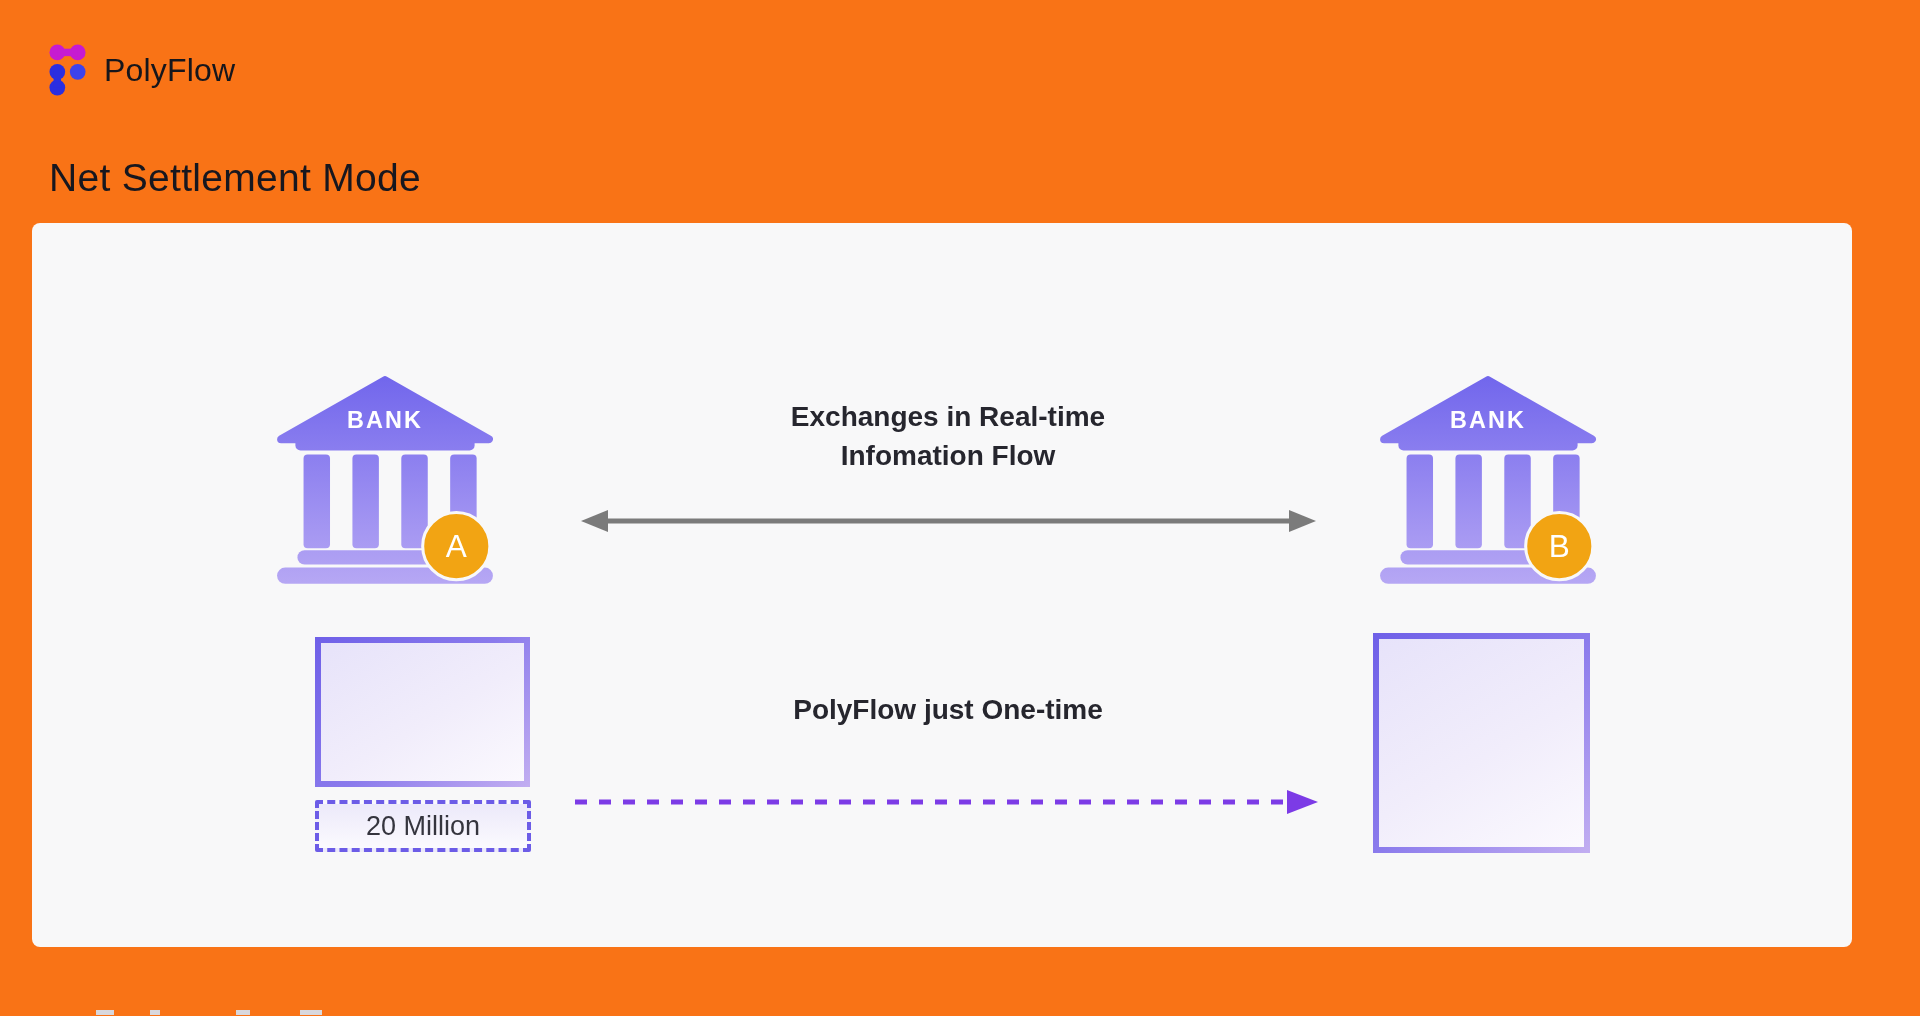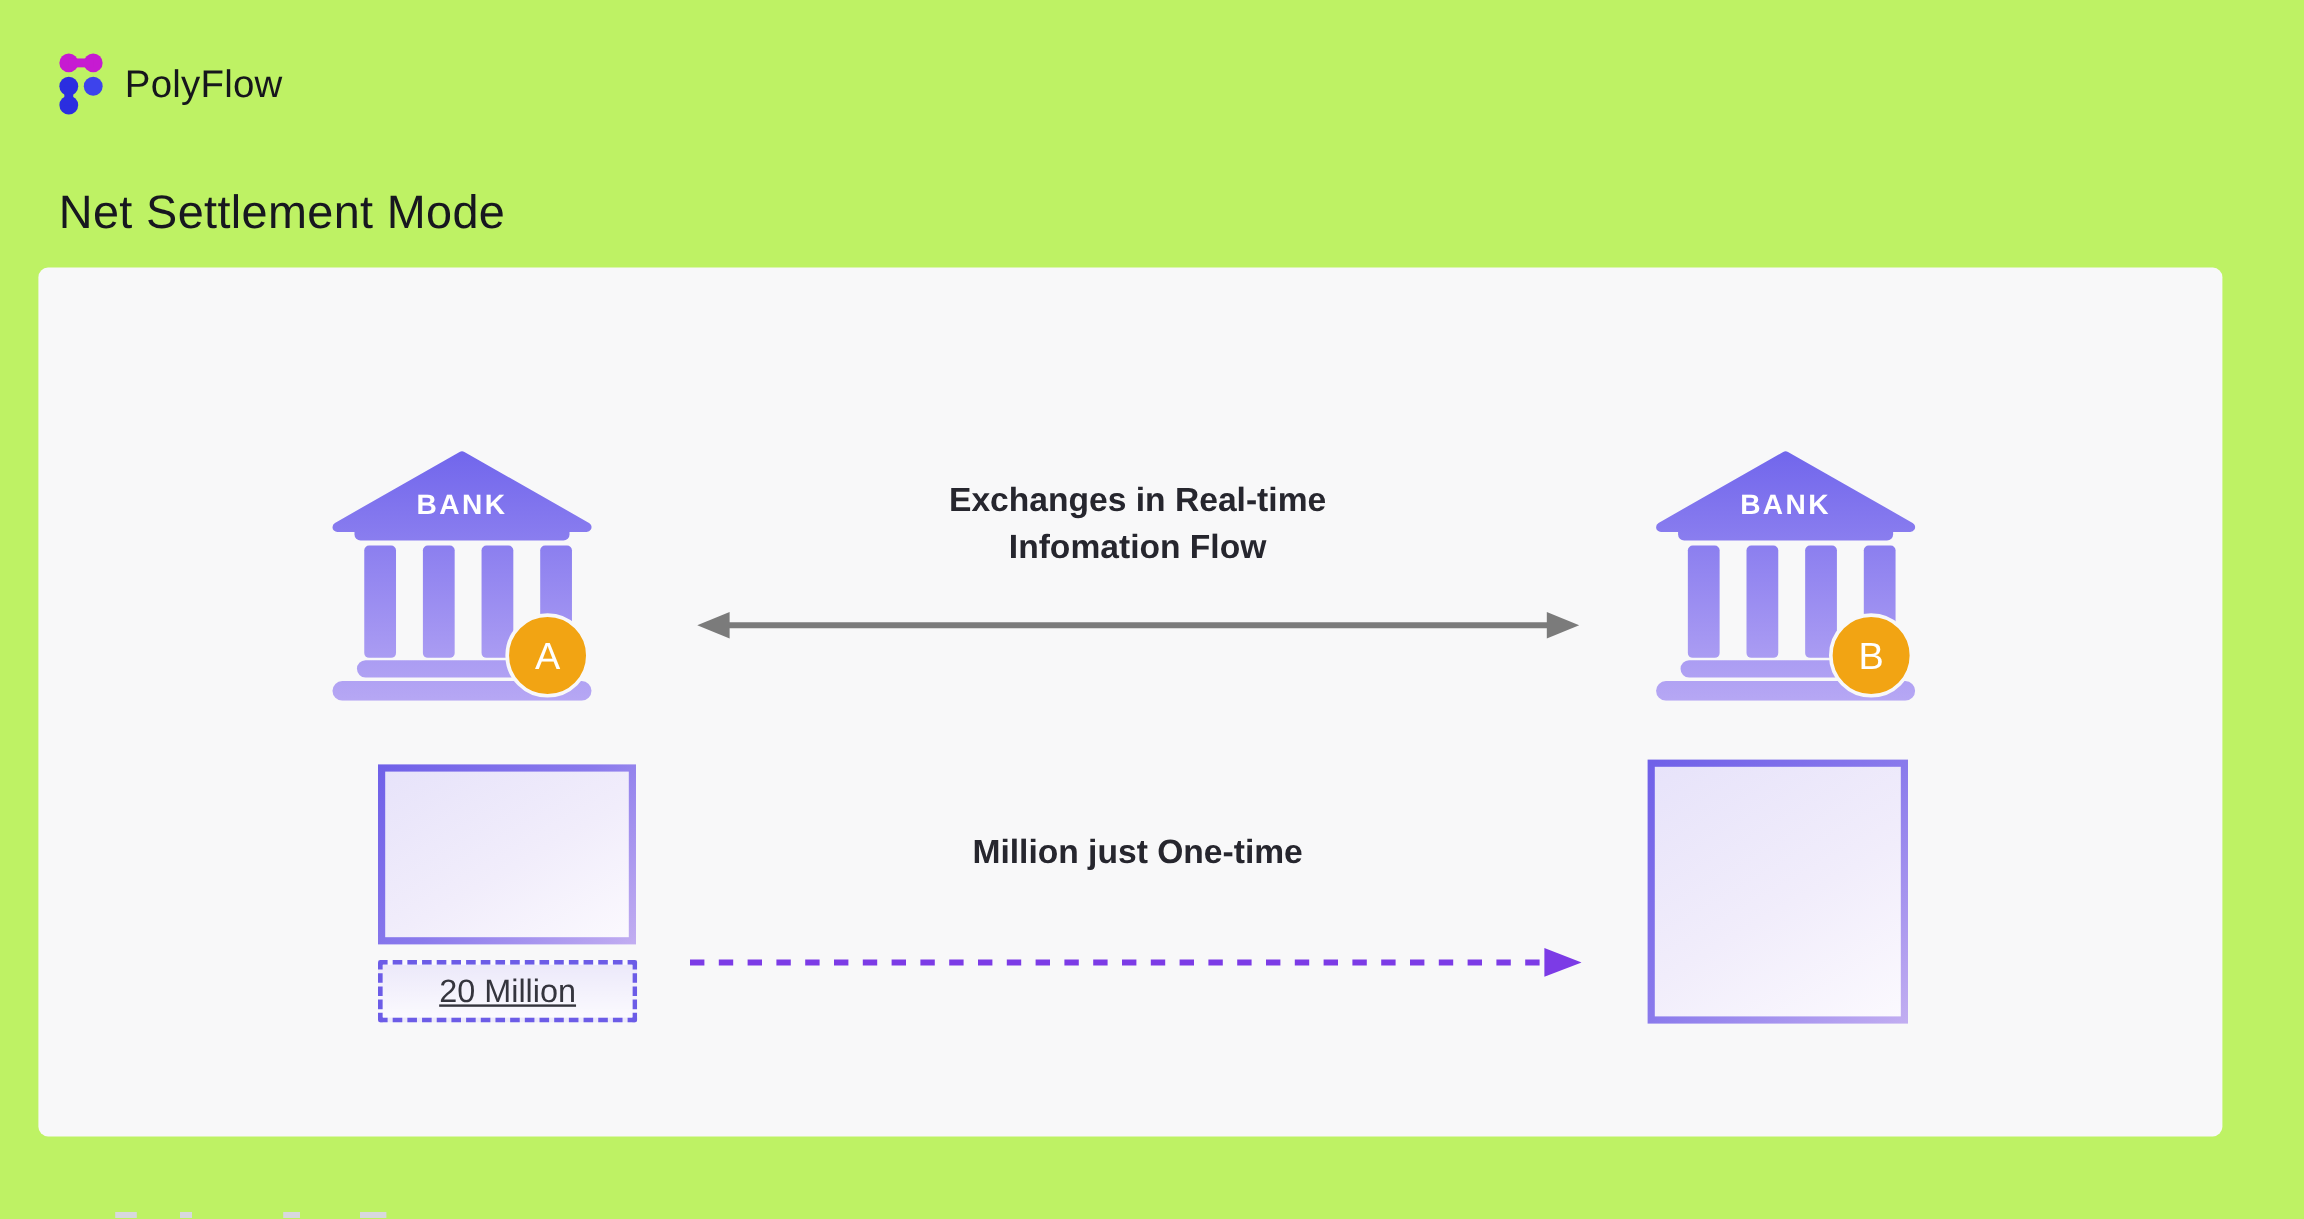--- a/index.html
+++ b/index.html
@@ -1,21 +1,21 @@
 <!DOCTYPE html>
 <html><head>
 <meta charset="utf-8">
 <style>
   * { margin: 0; padding: 0; box-sizing: border-box; }
   html, body { background: #ffffff; }
   body {
     font-family: "Liberation Sans", "DejaVu Sans", sans-serif;
     width: 1920px; height: 1016px; overflow: hidden;
   }
-  .stage { position: relative; width: 1920px; height: 1016px; background: #bef264; }
+  .stage { position: relative; width: 1920px; height: 1016px; background: #f97316; }
 
   
   .brand { position: absolute; left: 49px; top: 44px; display: flex; align-items: center; gap: 18px; }
   .brand-name { font-size: 32px; font-weight: 500; color: #16161C; letter-spacing: 0.2px; }
 
   
   .page-title {
     position: absolute; left: 49px; top: 156px;
     font-size: 39px; font-weight: 400; color: #17171F; letter-spacing: 0.3px;
   }
@@ -46,21 +46,21 @@
   }
   .square-a { left: 283px; top: 414px; width: 215px; height: 150px; }
   .square-b { left: 1341px; top: 410px; width: 217px; height: 220px; }
 
   
   .amount-box {
     position: absolute; left: 283px; top: 577px; width: 216px; height: 52px;
     border: 4px dashed #6C5CE7; border-radius: 2px;
     background: linear-gradient(180deg, #ECE9FA 0%, #FBFAFE 100%);
     display: flex; align-items: center; justify-content: center;
-    font-size: 27px; font-weight: 500; color: #35353E; text-decoration: underline;
+    font-size: 27px; font-weight: 500; color: #35353E;
   }
 
   
   .clipped-hint { position: absolute; left: 0; top: 1010px; width: 500px; height: 6px; }
   .clipped-hint i {
     position: absolute; top: 0; height: 5px; background: #D8D8DE; display: block;
   }
 </style>
 </head>
 <body>
@@ -132,21 +132,21 @@
       <div>Infomation Flow</div>
     </div>
 
     <svg class="abs" style="left:549px; top:283px;" width="735" height="30" aria-hidden="true">
       <line x1="24" y1="15" x2="711" y2="15" stroke="#7B7B7B" stroke-width="5"></line>
       <polygon points="0,15 27,4 27,26" fill="#7B7B7B"></polygon>
       <polygon points="735,15 708,4 708,26" fill="#7B7B7B"></polygon>
     </svg>
 
     <div class="flow-text fund">
-      <div>Million just One-time</div>
+      <div>PolyFlow just One-time</div>
     </div>
 
     <svg class="abs" style="left:541px; top:564px;" width="745" height="30" aria-hidden="true">
       <line x1="2" y1="15" x2="712" y2="15" stroke="#7C3BE6" stroke-width="5" stroke-dasharray="12 12"></line>
       <polygon points="745,15 714,3 714,27" fill="#7C3BE6"></polygon>
     </svg>
 
     <div class="grad-square square-a">
       <div class="inner"></div>
     </div>

